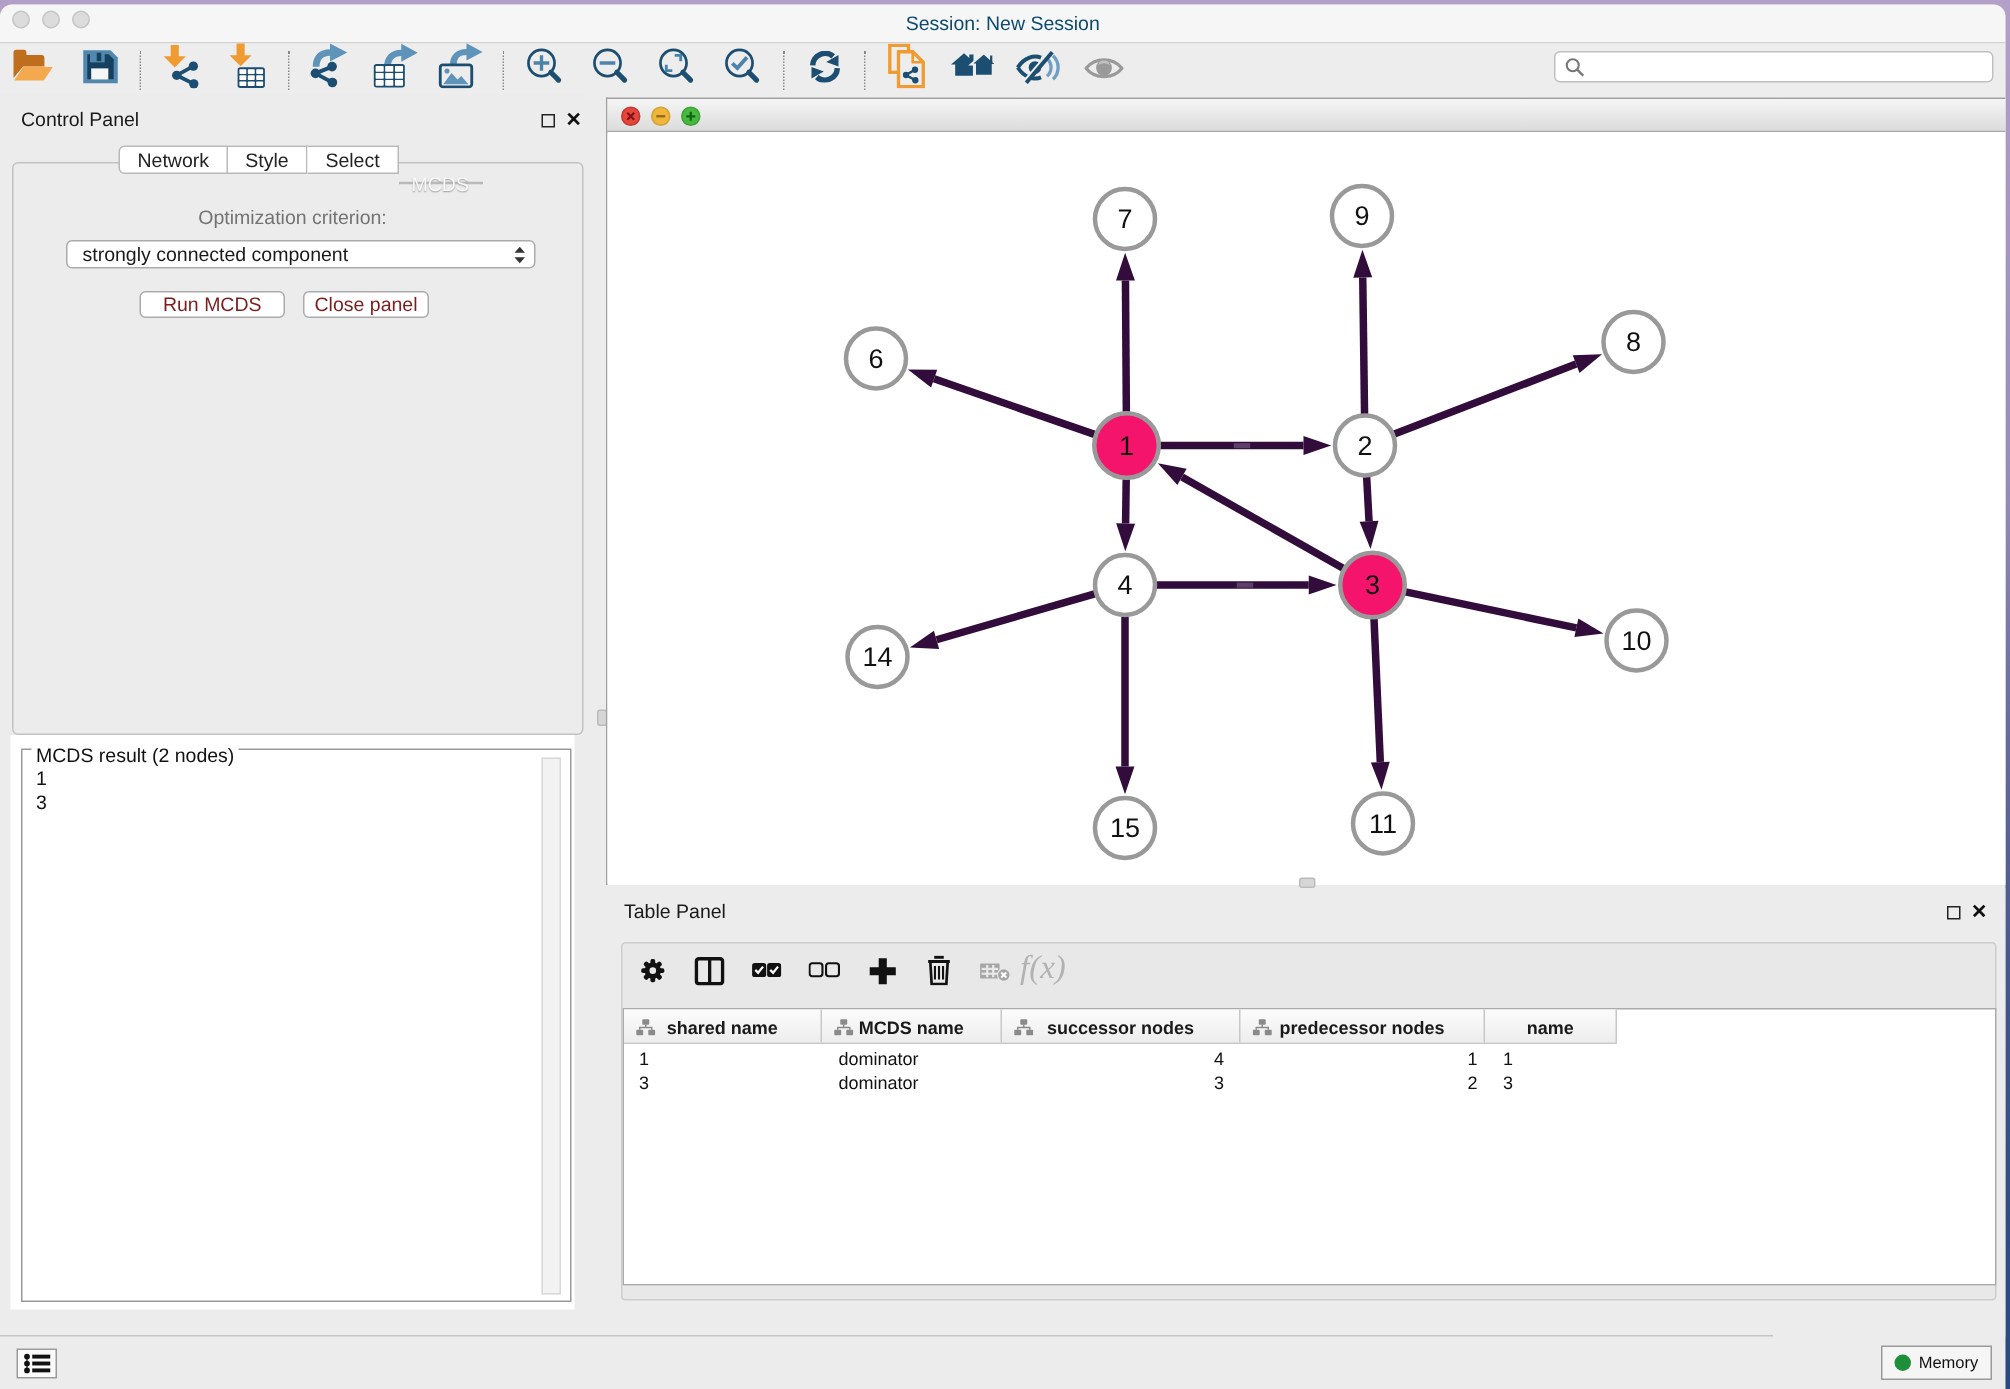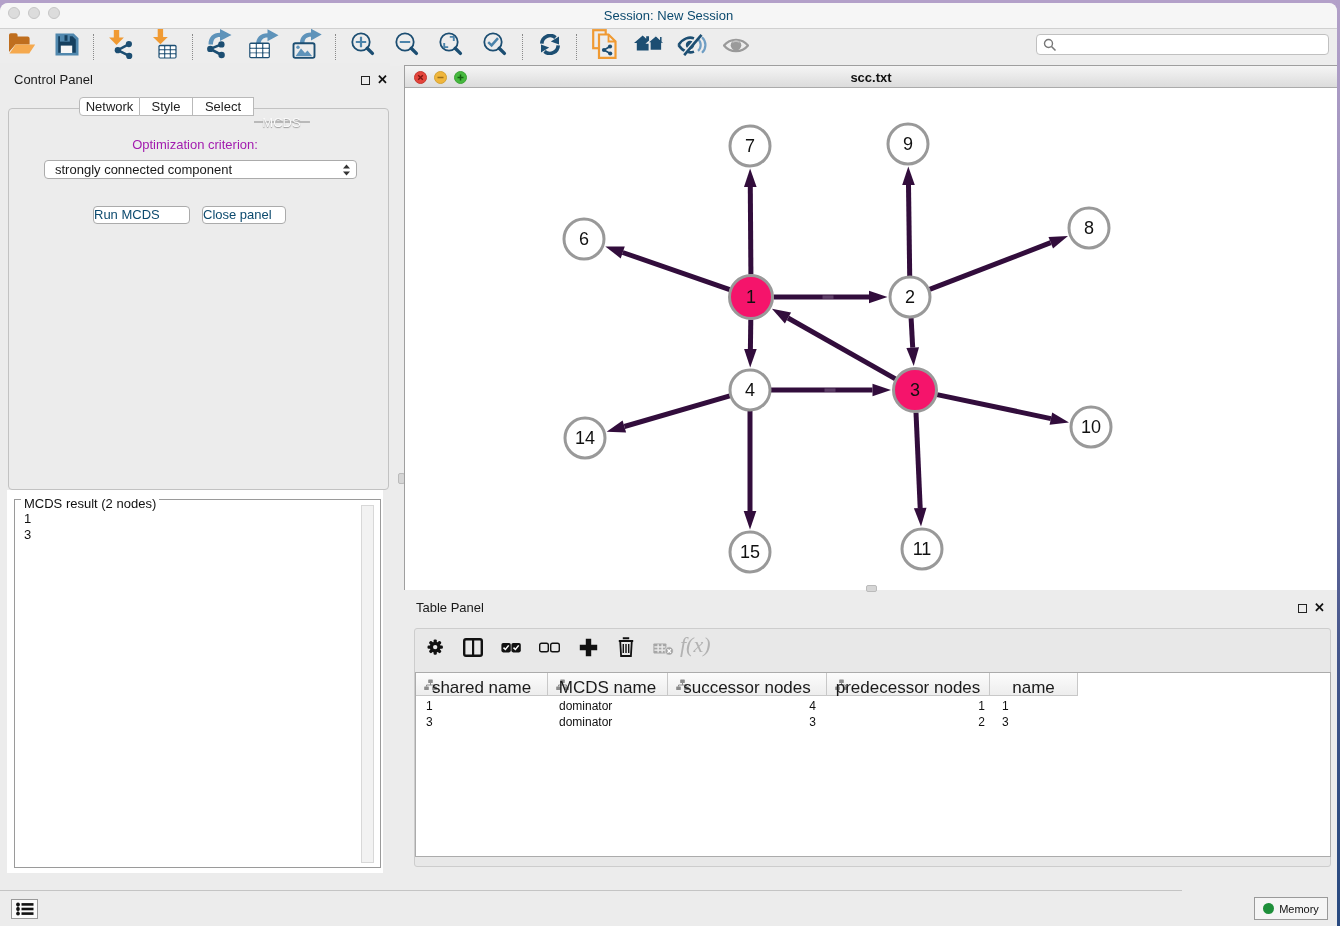--- a/index.html
+++ b/index.html
@@ -27,26 +27,26 @@
 .sqico { width:9px; height:9px; border:1.5px solid #222; margin-top:1px; }
 .xico { font-size:13px; font-weight:bold; color:#111; }
 #cp-box { position:absolute; left:8px; top:45px; width:381px; height:382px;
   border:1px solid #c2c2c2; border-radius:4px; background:#ececec; }
 #cp-tabs { position:absolute; left:79px; top:34px; height:19px; display:flex; z-index:3; }
 .tab { font-size:13px; color:#222; background:#fff; border:1px solid #b9b9b9; border-left:none;
   display:flex; align-items:center; justify-content:center; }
 .tab.first { border-left:1px solid #b9b9b9; border-radius:4px 0 0 4px; }
 .tab.last { border-radius:0 4px 4px 0;margin-top:24px; }
 .tab.sel { background:#d6d6d6; color:#fafafa; text-shadow:0 1px 1px #9a9a9a; }
-#opt-label { position:absolute; left:0; top:74px; width:390px; text-align:center; font-size:13px; color:#a21caf; }
+#opt-label { position:absolute; left:0; top:74px; width:390px; text-align:center; font-size:13px; color:#737373; }
 #dropdown { position:absolute; left:44px; top:97px; width:313px; height:19px; background:#fff;
   border:1px solid #ababab; border-radius:4px; font-size:13px; color:#1a1a1a; line-height:17px; padding-left:10px; }
 #dropdown svg { position:absolute; right:5px; top:3px; }
 .btn { position:absolute; height:18px; background:#fff; border:1px solid #ababab; border-radius:4px;
-  font-size:13px; color:#0c4a6e; text-align:left; line-height:16px;margin-top:12px; }
+  font-size:13px; color:#7f1d1d; text-align:center; line-height:16px; }
 #mcds-white { position:absolute; left:7px; top:427px; width:376px; height:383px; background:#fff; }
 #mcds-box { position:absolute; left:14px; top:436px; width:367px; height:369px; border:1px solid #9a9a9a; background:#fff; }
 #mcds-label { position:absolute; left:21px; top:433px; font-size:13px; color:#111; background:#fff; padding:0 3px; z-index:2; }
 #mcds-text { position:absolute; left:9px; top:11px; font-size:13px; color:#111; line-height:16px; }
 #mcds-scroll { position:absolute; right:6px; top:5px; width:13px; height:358px; background:#f2f2f2;
   border:1px solid #d8d8d8; }
 #cp-grip { position:absolute; left:398px; top:470px; width:7px; height:11px; background:#d6d6d6;
   border:1px solid #bbb; border-radius:2px; }
 
 
@@ -62,21 +62,21 @@
   border:1px solid #bbb; border-radius:2px; }
 
 
 #tpanel { position:absolute; left:404px; top:589px; width:933px; height:299px; background:#ececec; }
 #tp-box { position:absolute; left:10px; top:36px; width:917px; height:239px; background:#e8e8e8;
   border:1px solid #cdcdcd; border-radius:3px; }
 #tp-toolbar { position:absolute; left:0px; top:37px; width:400px; height:36px; }
 #tbl { position:absolute; left:11px; top:80px; width:916px; height:185px; background:#fff; border:1px solid #ababab; }
 #tbl-head { position:absolute; left:0; top:0; height:23px; width:662px; display:flex;
   background:linear-gradient(#fcfcfc,#ededed); border-bottom:1px solid #c8c8c8; }
-.th { border-right:1px solid #c8c8c8; position:relative; font-size:17px; color:#1a1a1a; height:100%; }
+.th { border-right:1px solid #c8c8c8; position:relative; font-size:12px; color:#1a1a1a; height:100%;font-weight:bold; }
 .th svg { position:absolute; left:8px; top:6px; }
 .th span { position:absolute; left:0; right:0; top:5px; text-align:center; }
 .trow { position:absolute; font-size:12px; color:#111; }
 #tp-tabs { position:absolute; left:288px; top:274px; height:19px; display:flex; }
 
 #statusbar { position:absolute; left:0; top:887px; width:1182px; height:32px; background:#ececec; border-top:1px solid #c4c4c4; }
 #listbtn { position:absolute; left:11px; top:8px; width:27px; height:20px; background:#fafafa;
   border:1px solid #9a9a9a; display:flex; align-items:center; justify-content:center; }
 #membtn { position:absolute; left:1254px; top:6px; width:74px; height:23px; background:#f5f5f5;
   border:1px solid #9a9a9a; font-size:11px; color:#111; display:flex; align-items:center; justify-content:center; gap:5px; }
@@ -227,21 +227,21 @@
     </div>
 
   <div id="cpanel">
     <div class="phead" style="left:14px; top:9px;">Control Panel</div>
     <div class="pbtns" style="left:361px; top:9px;">
       <div class="sqico"></div>
       <div class="xico">✕</div>
     </div>
     <div id="cp-box"></div>
     <div id="cp-tabs">
-      <div class="tab first" style="width:61px">Network</div>
+      <div class="tab first" style="width:73px">Network</div>
       <div class="tab" style="width:53px">Style</div>
       <div class="tab" style="width:61px">Select</div>
       <div class="tab last sel" style="width:56px">MCDS</div>
     </div>
     <div id="opt-label">Optimization criterion:</div>
     <div id="dropdown">strongly connected component<svg width="9" height="12" viewBox="0 0 9 12">
           <path d="M4.5 0.5 L8 4.5 H1 Z" fill="#333"></path>
           <path d="M4.5 11.5 L8 7.5 H1 Z" fill="#333"></path>
         </svg></div>
     <div class="btn" style="left:93px; top:131px; width:97px;">Run MCDS</div>
@@ -265,21 +265,20 @@
       <div class="light" style="left:29px; background:#f0b63c; border:1px solid #d3a335;">
           <svg width="11" height="11" viewBox="0 0 11 11" style="position:absolute;left:0;top:0.5px">
             <path d="M2.5 5.5 H8.5" stroke="#9a6f1b" stroke-width="1.6"></path>
           </svg>
         </div>
       <div class="light" style="left:49px; background:#46b93e; border:1px solid #3da337;">
           <svg width="11" height="11" viewBox="0 0 11 11" style="position:absolute;left:0;top:0.5px">
             <path d="M5.5 2.5 V8.5 M2.5 5.5 H8.5" stroke="#146312" stroke-width="1.5"></path>
           </svg>
         </div>
-      <div class="txt">scc.txt</div>
     </div>
     <div id="nw-canvas">
         <svg width="932" height="502" viewBox="0 0 932 502" font-family="Liberation Sans, sans-serif">
           <line x1="345.9" y1="185.5" x2="345.3" y2="98.0" stroke="#320d3c" stroke-width="5.0"></line>
           <polygon points="345.1,79.5 351.6,98.0 339.0,98.0" fill="#320d3c"></polygon>
           <line x1="324.7" y1="200.6" x2="217.7" y2="163.5" stroke="#320d3c" stroke-width="5.0"></line>
           <polygon points="200.3,157.4 219.8,157.5 215.7,169.4" fill="#320d3c"></polygon>
           <line x1="368.5" y1="208.0" x2="464.0" y2="208.0" stroke="#320d3c" stroke-width="5.0"></line>
           <polygon points="482.5,208.0 464.0,214.3 464.0,201.7" fill="#320d3c"></polygon>
           <line x1="345.8" y1="230.5" x2="345.4" y2="260.0" stroke="#320d3c" stroke-width="5.0"></line>

